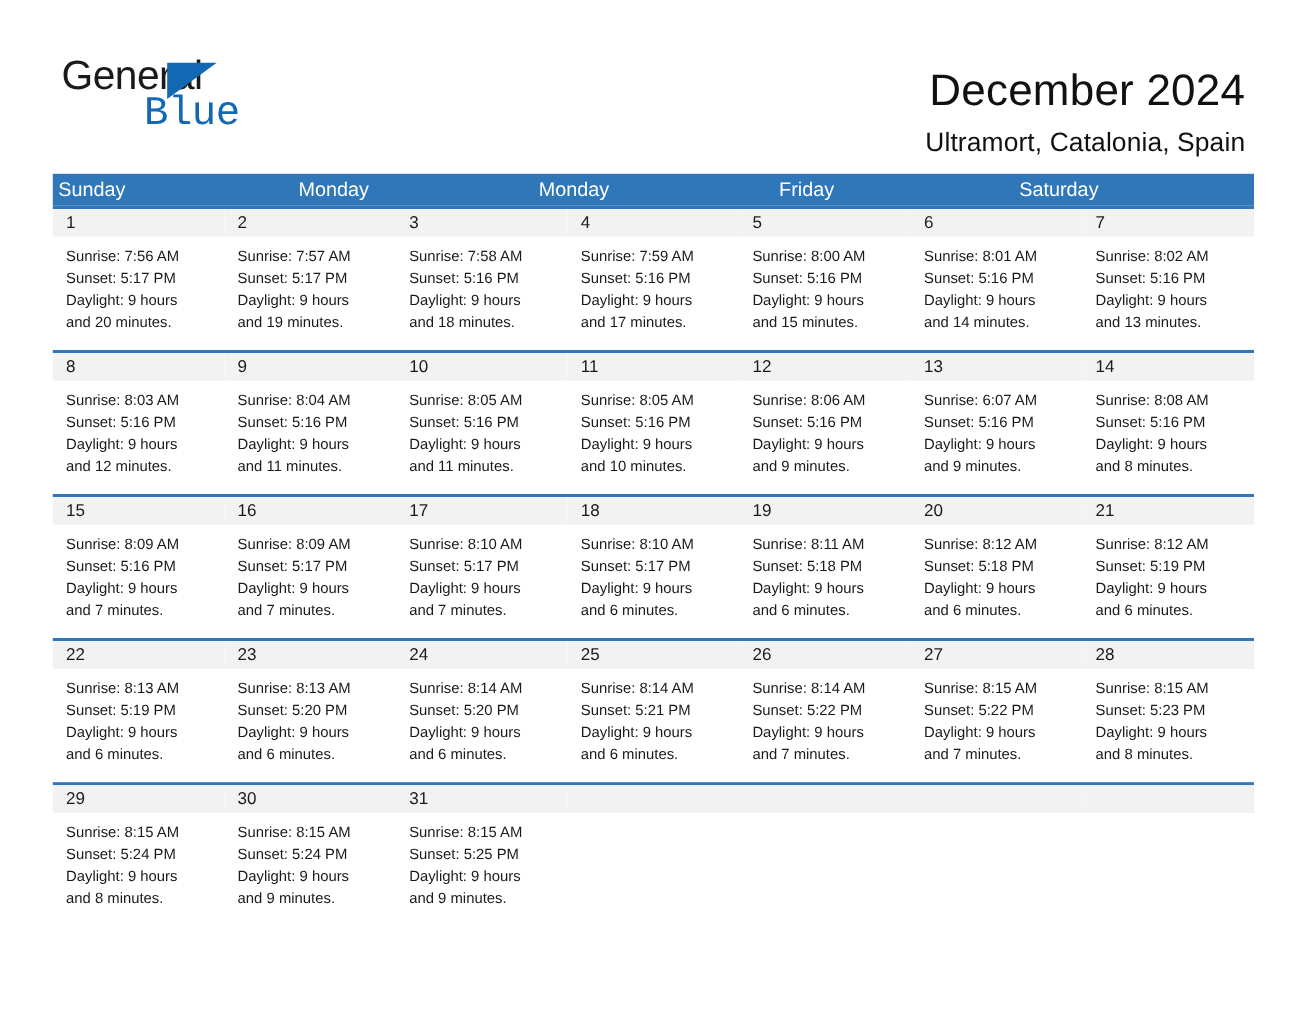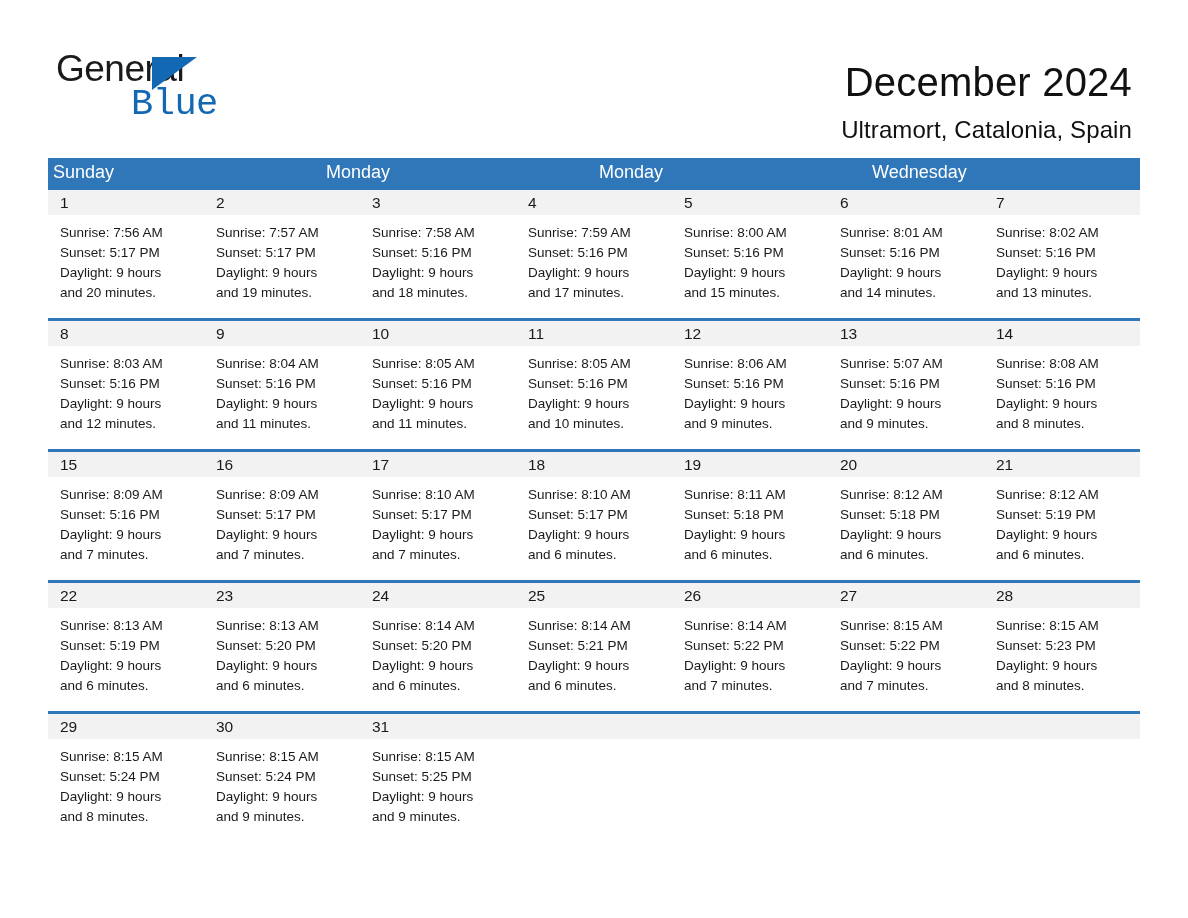--- a/index.html
+++ b/index.html
@@ -170,21 +170,22 @@
       <h2 class="cal-subtitle">Ultramort, Catalonia, Spain</h2>
     </div>
 
   </div>
 
   <div class="calendar">
     <div class="weekday-row">
         <div class="weekday">Sunday</div>
         <div class="weekday">Monday</div>
         <div class="weekday">Monday</div>
-        <div class="weekday">Wednesday</div>
+        <div class="weekday">Friday</div>
+        <div class="weekday">Saturday</div>
       </div>
     <div class="week-body">
         <div class="week-row">
           <div class="day-cell">
             <div class="day-num-band">
               <div class="day-num">1</div>
             </div>
             <div class="day-body">
               <div class="day-line">Sunrise: 7:56 AM</div>
               <div class="day-line">Sunset: 5:17 PM</div>
@@ -313,21 +314,21 @@
               <div class="day-line">Sunset: 5:16 PM</div>
               <div class="day-line">Daylight: 9 hours</div>
               <div class="day-line">and 9 minutes.</div>
             </div>
           </div>
           <div class="day-cell">
             <div class="day-num-band">
               <div class="day-num">13</div>
             </div>
             <div class="day-body">
-              <div class="day-line">Sunrise: 5:07 AM</div>
+              <div class="day-line">Sunrise: 6:07 AM</div>
               <div class="day-line">Sunset: 5:16 PM</div>
               <div class="day-line">Daylight: 9 hours</div>
               <div class="day-line">and 9 minutes.</div>
             </div>
           </div>
           <div class="day-cell">
             <div class="day-num-band">
               <div class="day-num">14</div>
             </div>
             <div class="day-body">

